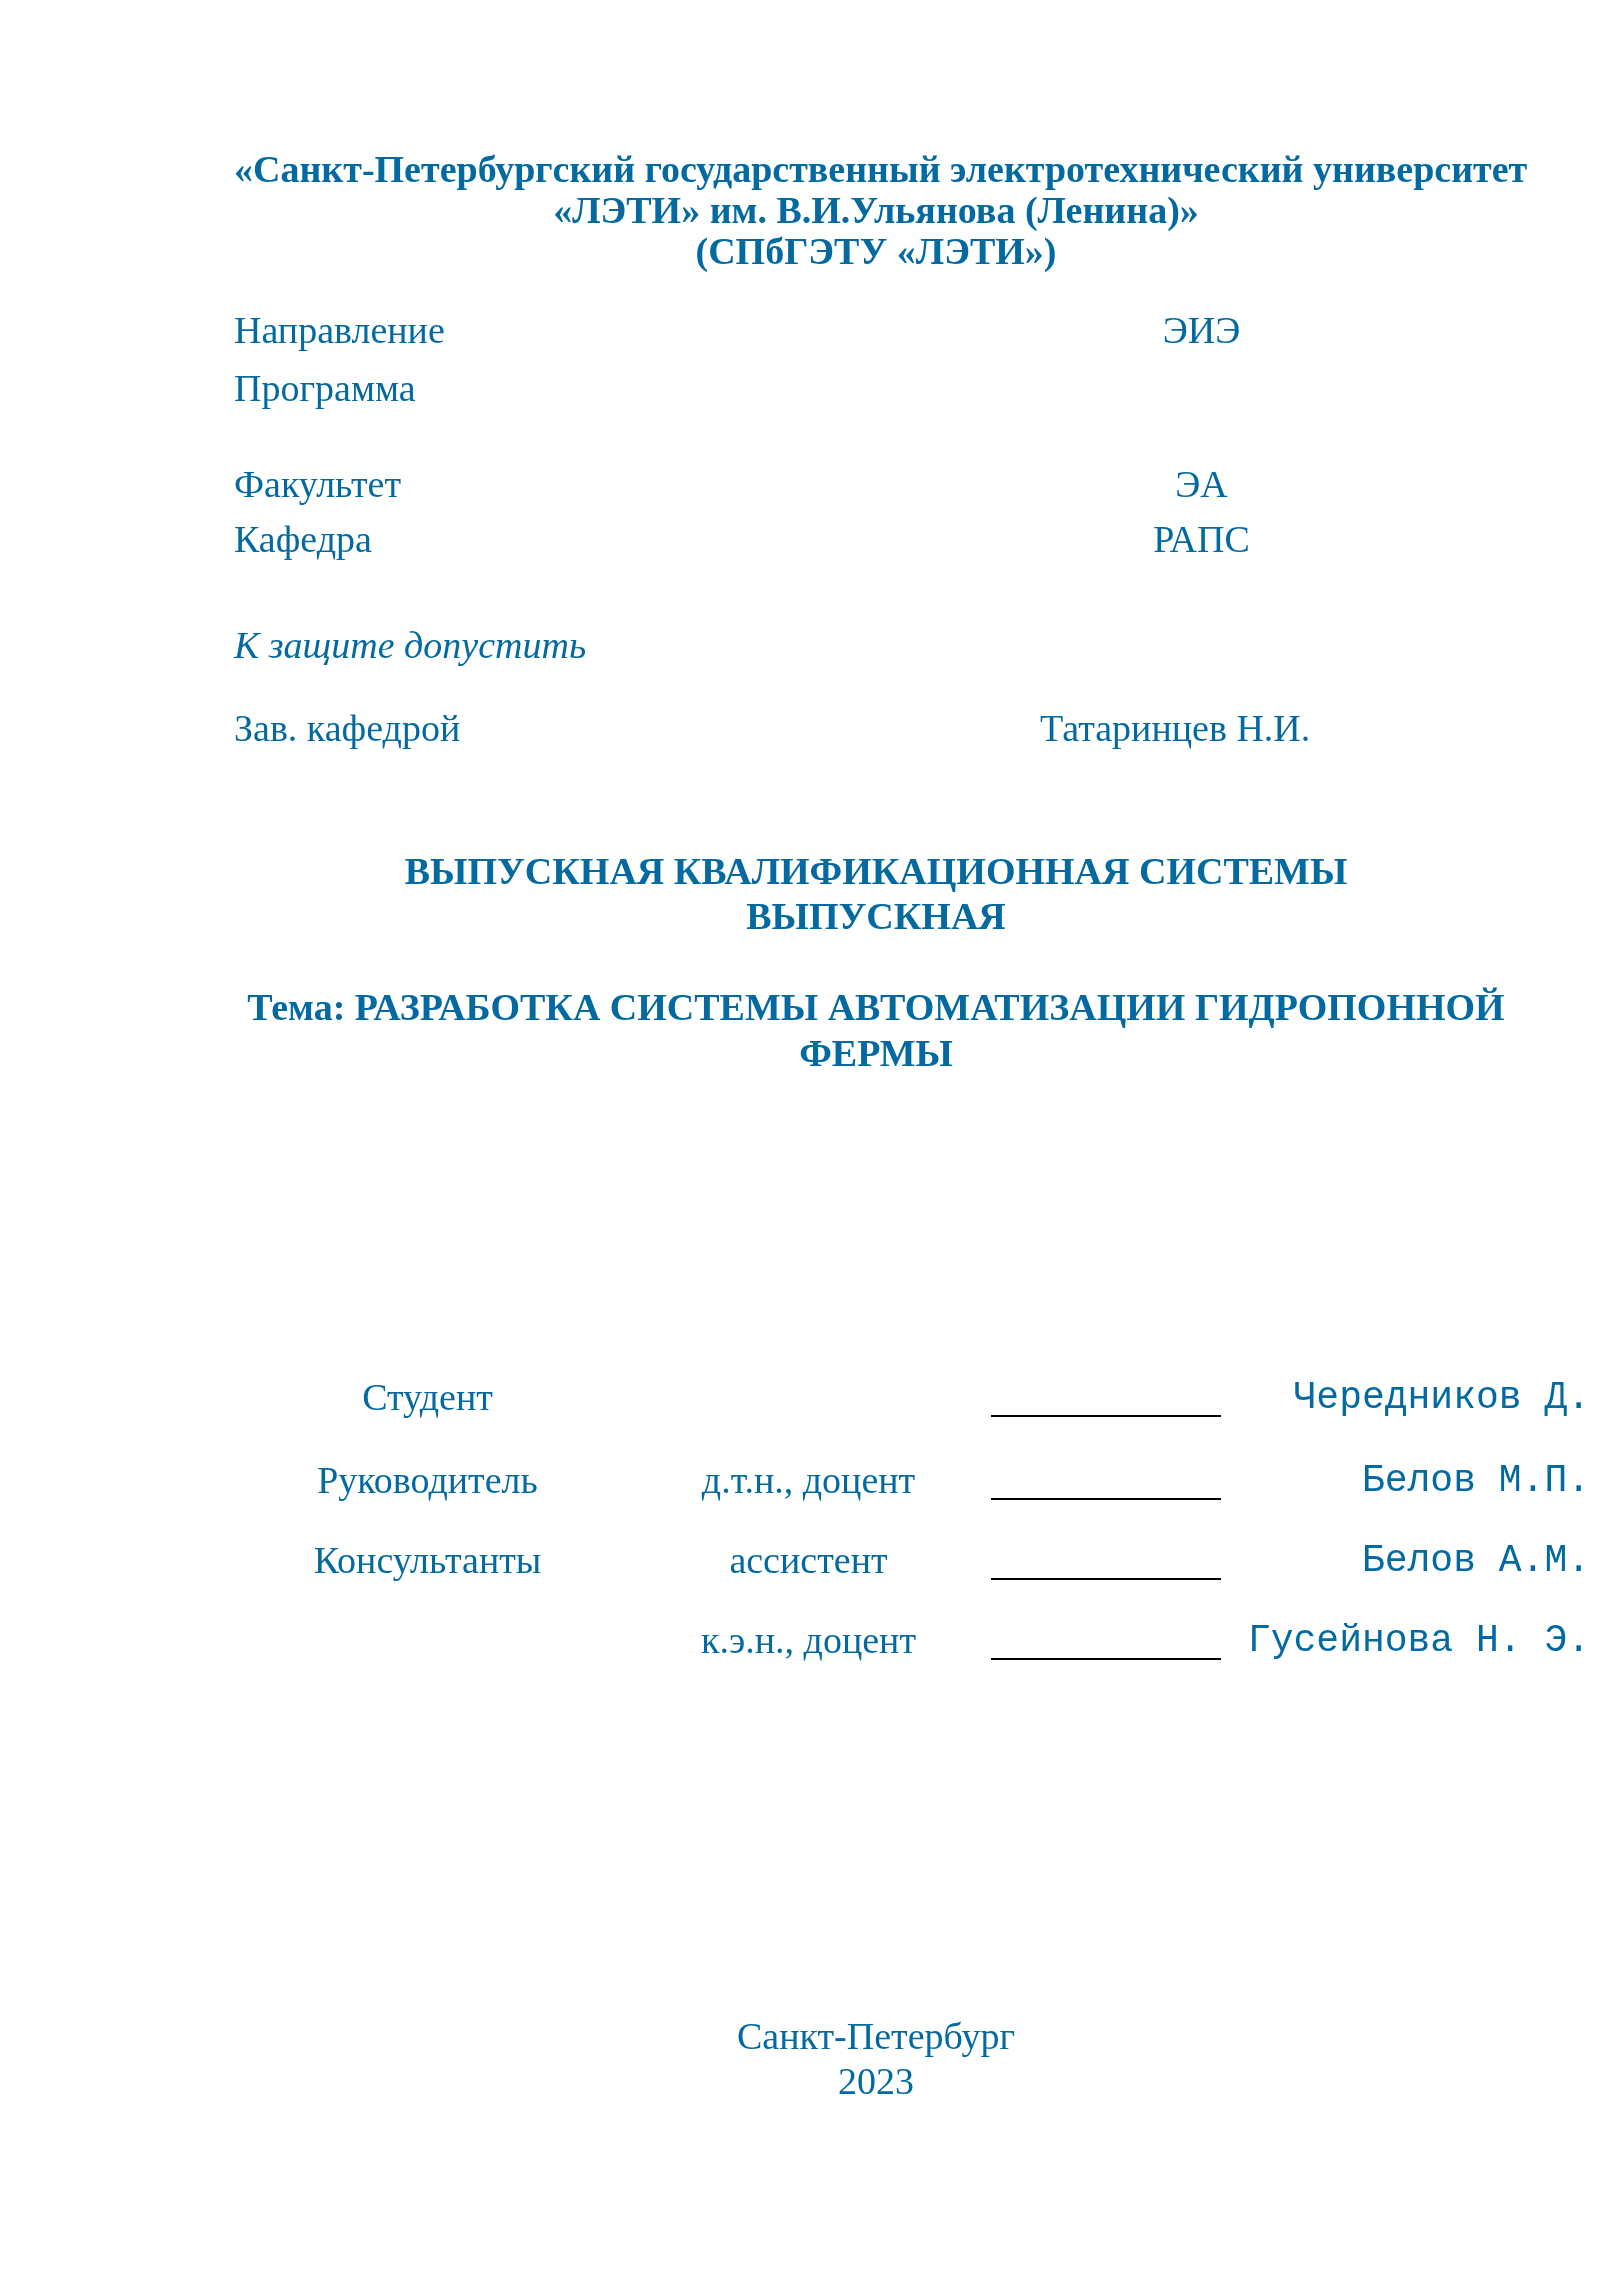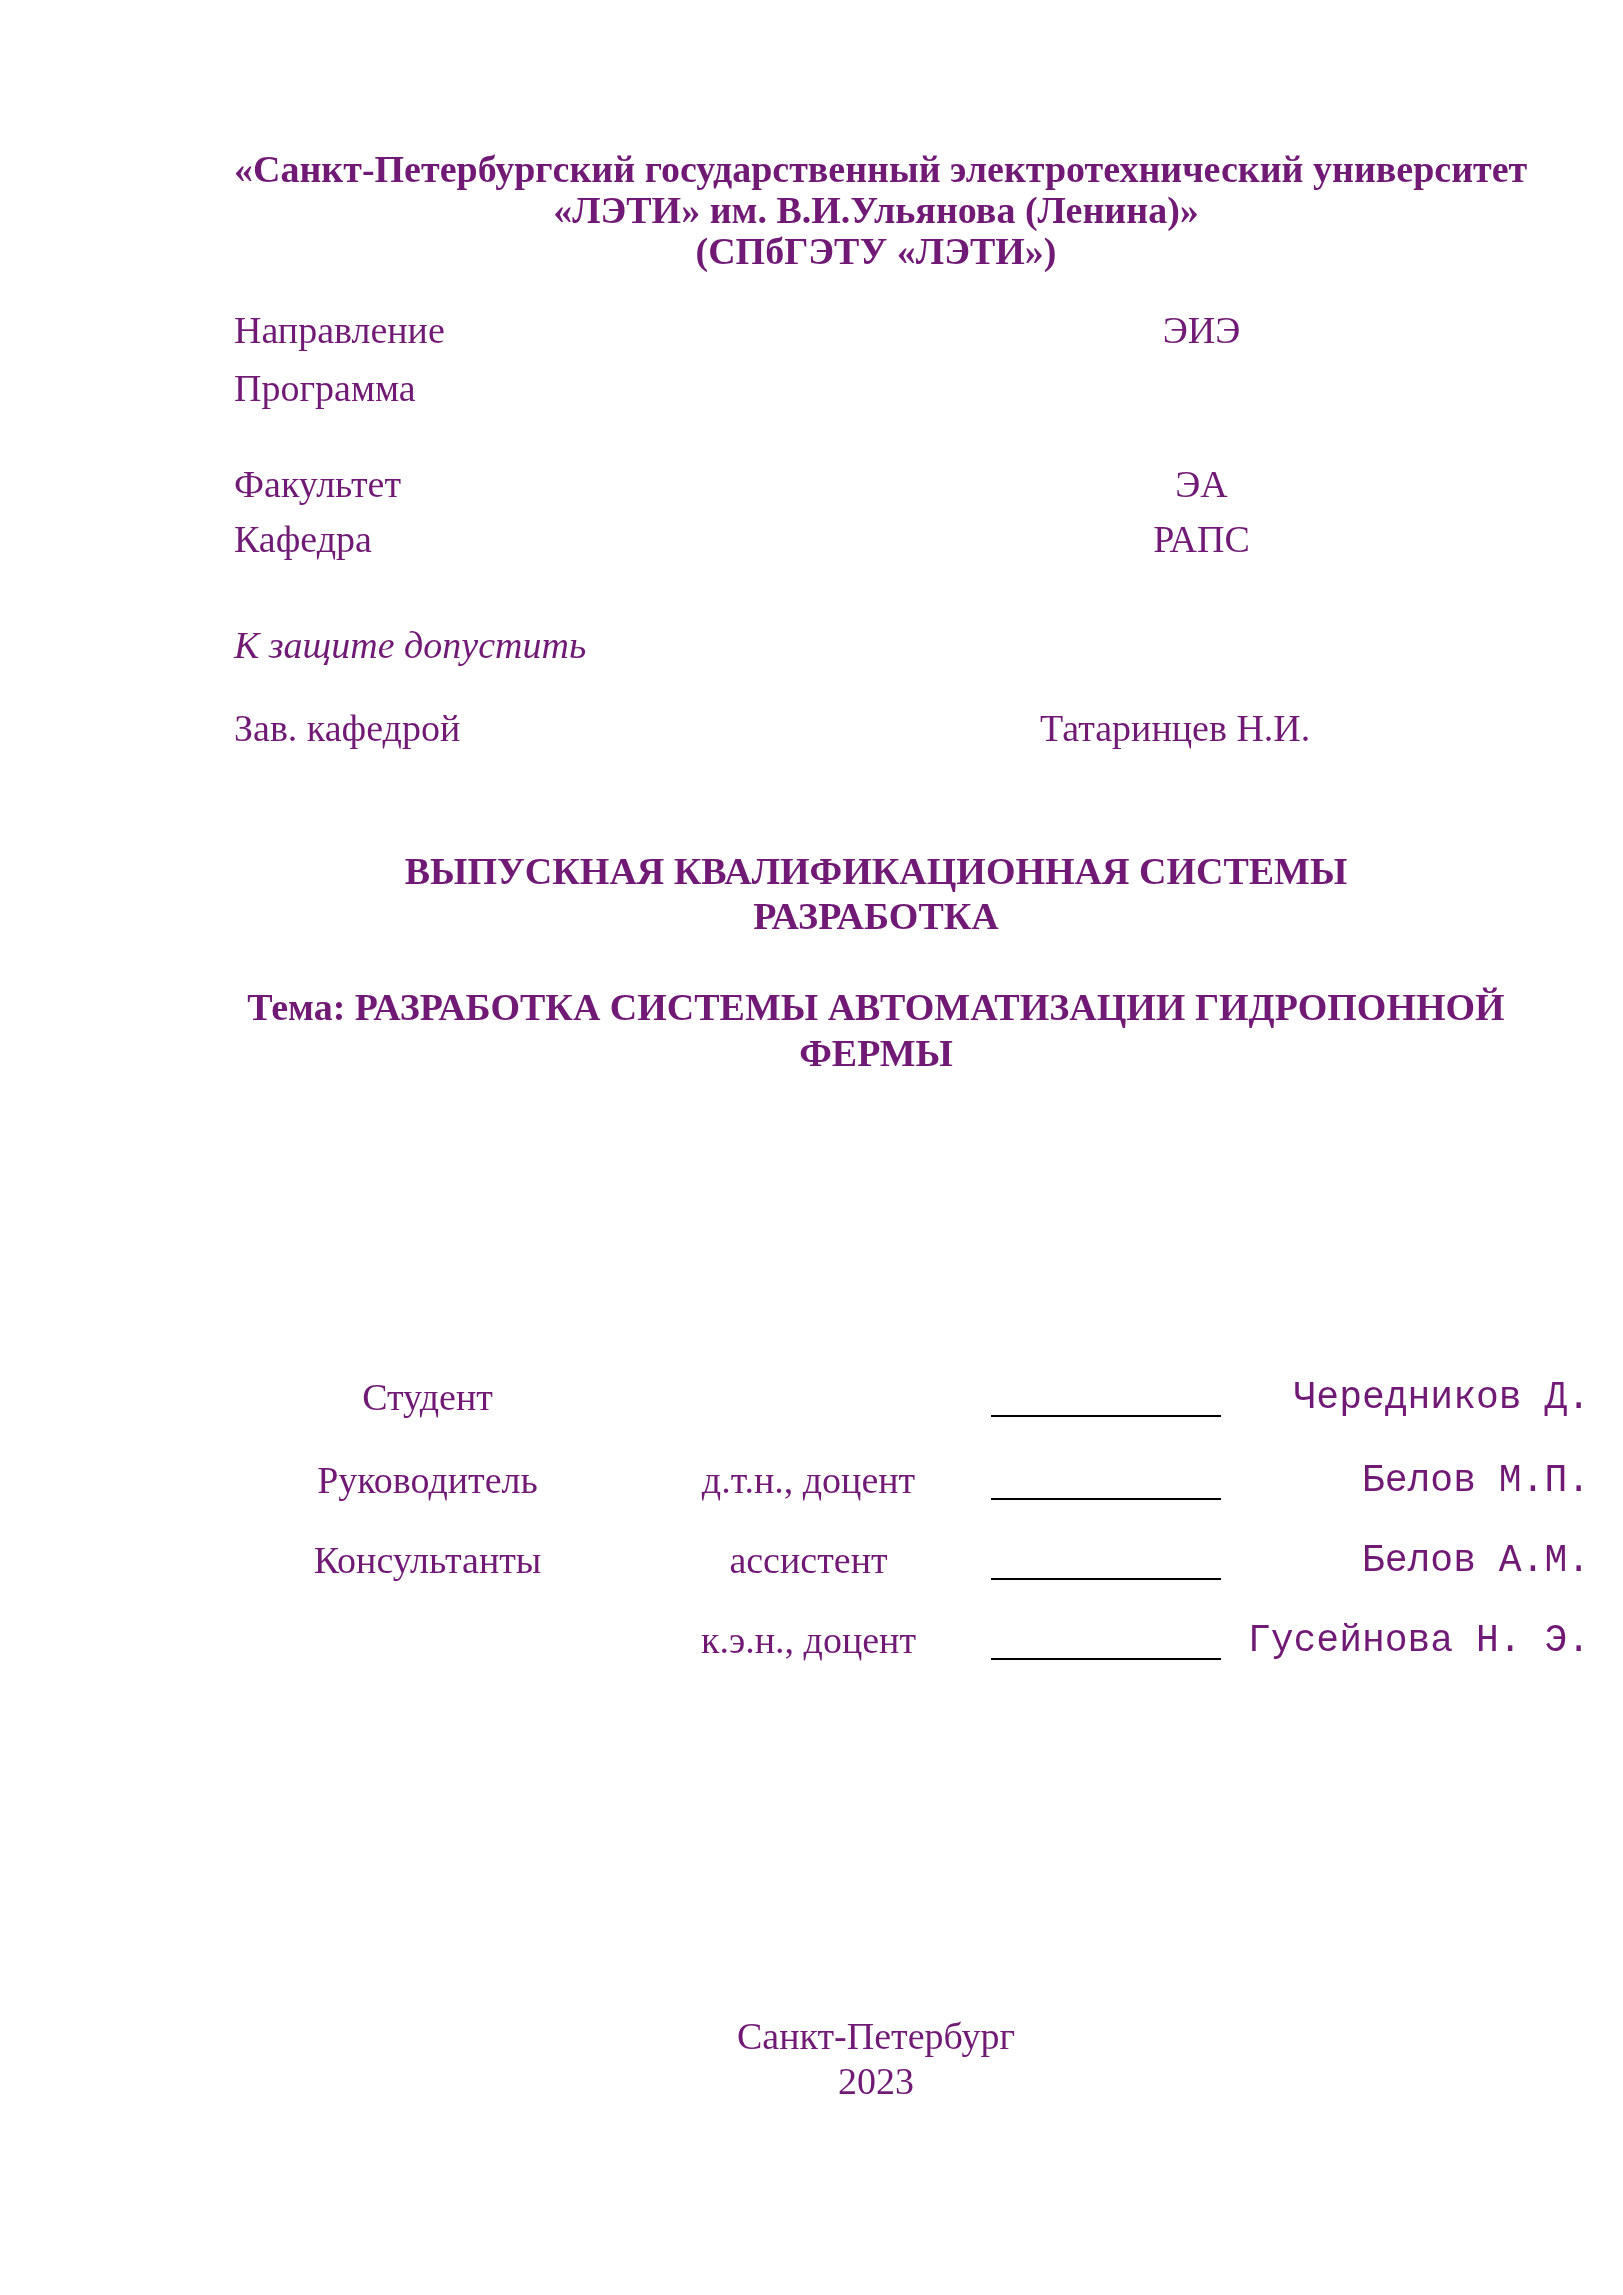--- a/index.html
+++ b/index.html
@@ -4,21 +4,21 @@
 <style>
   html,body { margin:0; padding:0; background:#888; }
   .page {
     position:relative;
     width:1623px;
     height:2295px;
     margin:0 auto;
     background:#ffffff;
     font-family:"Liberation Serif","DejaVu Serif",serif;
     font-size:38px;
-    color:#701a75;
+    color:#0369a1;
   }
   .bold { font-weight:bold; }
   .italic { font-style:italic; }
   .nowrap { white-space:nowrap; }
 
   
   .center-block {
     position:absolute;
     left:234px;
     width:1284px;
@@ -73,21 +73,21 @@
   <div class="row italic" style="top:626px">
     <span class="flabel">К защите допустить</span>
   </div>
   <div class="row" style="top:709px">
     <span class="flabel">Зав. кафедрой</span>
     <span class="hname">Татаринцев Н.И.</span>
   </div>
 
   <div class="center-block title-block bold">
     <div class="nowrap">ВЫПУСКНАЯ КВАЛИФИКАЦИОННАЯ СИСТЕМЫ</div>
-    <div class="nowrap">РАЗРАБОТКА</div>
+    <div class="nowrap">ВЫПУСКНАЯ</div>
   </div>
 
   <div class="center-block theme-block bold">
     <div class="nowrap">Тема: РАЗРАБОТКА СИСТЕМЫ АВТОМАТИЗАЦИИ ГИДРОПОННОЙ</div>
     <div class="nowrap">ФЕРМЫ</div>
   </div>
 
   <div class="sig-row" style="top:1378px">
     <span class="sig-role">Студент</span>
     <span class="sig-degree"></span>

